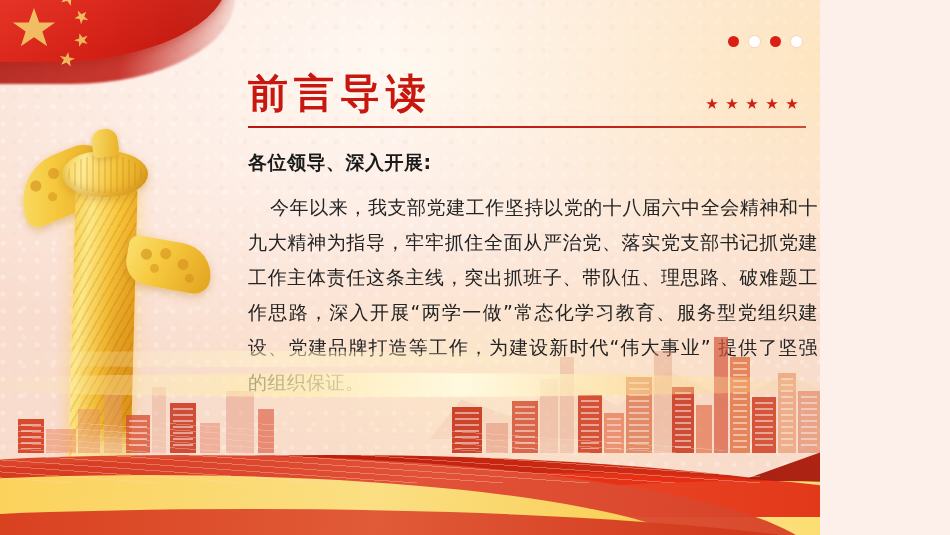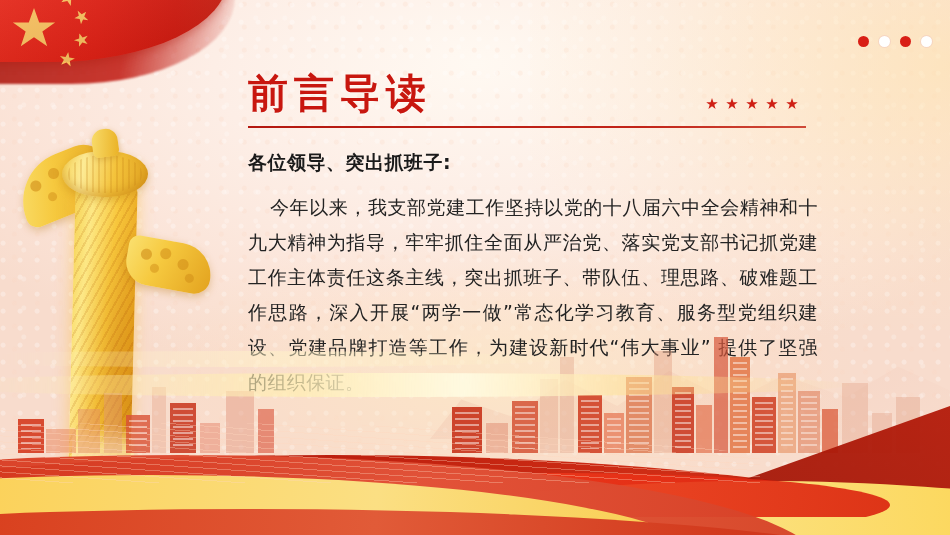--- a/index.html
+++ b/index.html
@@ -2,21 +2,21 @@
 <html><head>
 <meta charset="utf-8">
 <style>
   html,body{margin:0;padding:0;}
   body{
     width:950px;height:535px;overflow:hidden;
     font-family:"Liberation Sans","DejaVu Sans",sans-serif;
     background:#fdf0ea;
   }
   #slide{
-    position:relative;width:950px;height:535px;overflow:hidden;
+    position:relative;width:820px;height:535px;overflow:hidden;
     background:
       radial-gradient(ellipse 620px 330px at 50% 12%, #fff9f2 0%, #fdeee6 42%, #fbe4d8 75%, #f8dccd 100%);
   }
   
   .paper-tex{
     position:absolute;inset:0;
     background:
       radial-gradient(circle at 18% 30%, rgba(255,255,255,.55) 0 2px, transparent 3px),
       radial-gradient(circle at 62% 18%, rgba(250,214,194,.45) 0 2px, transparent 3px),
       radial-gradient(circle at 82% 62%, rgba(255,255,255,.4) 0 2px, transparent 3px);
@@ -273,21 +273,21 @@
   <div class="title-rule"></div>
   <div class="stars-deco">
     <span class="mini"></span>
     <span class="mini"></span>
     <span class="mini"></span>
     <span class="mini"></span>
     <span class="mini"></span>
   </div>
 
   <div class="body-block">
-    <p class="lead">各位领导、突出抓班子:</p>
+    <p class="lead">各位领导、深入开展:</p>
     <p class="para">今年以来，我支部党建工作坚持以党的十八届六中全会精神和十九大精神为指导，牢牢抓住全面从严治党、落实党支部书记抓党建工作主体责任这条主线，突出抓班子、带队伍、理思路、破难题工作思路，深入开展“两学一做”常态化学习教育、服务型党组织建设、党建品牌打造等工作，为建设新时代“伟大事业” 提供了坚强的组织保证。</p>
   </div>
 
   <div class="pillar">
     <div class="wing left"></div>
     <div class="p-shaft"></div>
     <div class="wing right"></div>
     <div class="p-cap"></div>
     <div class="p-top"></div>
     <div class="p-shaft-fade"></div>

